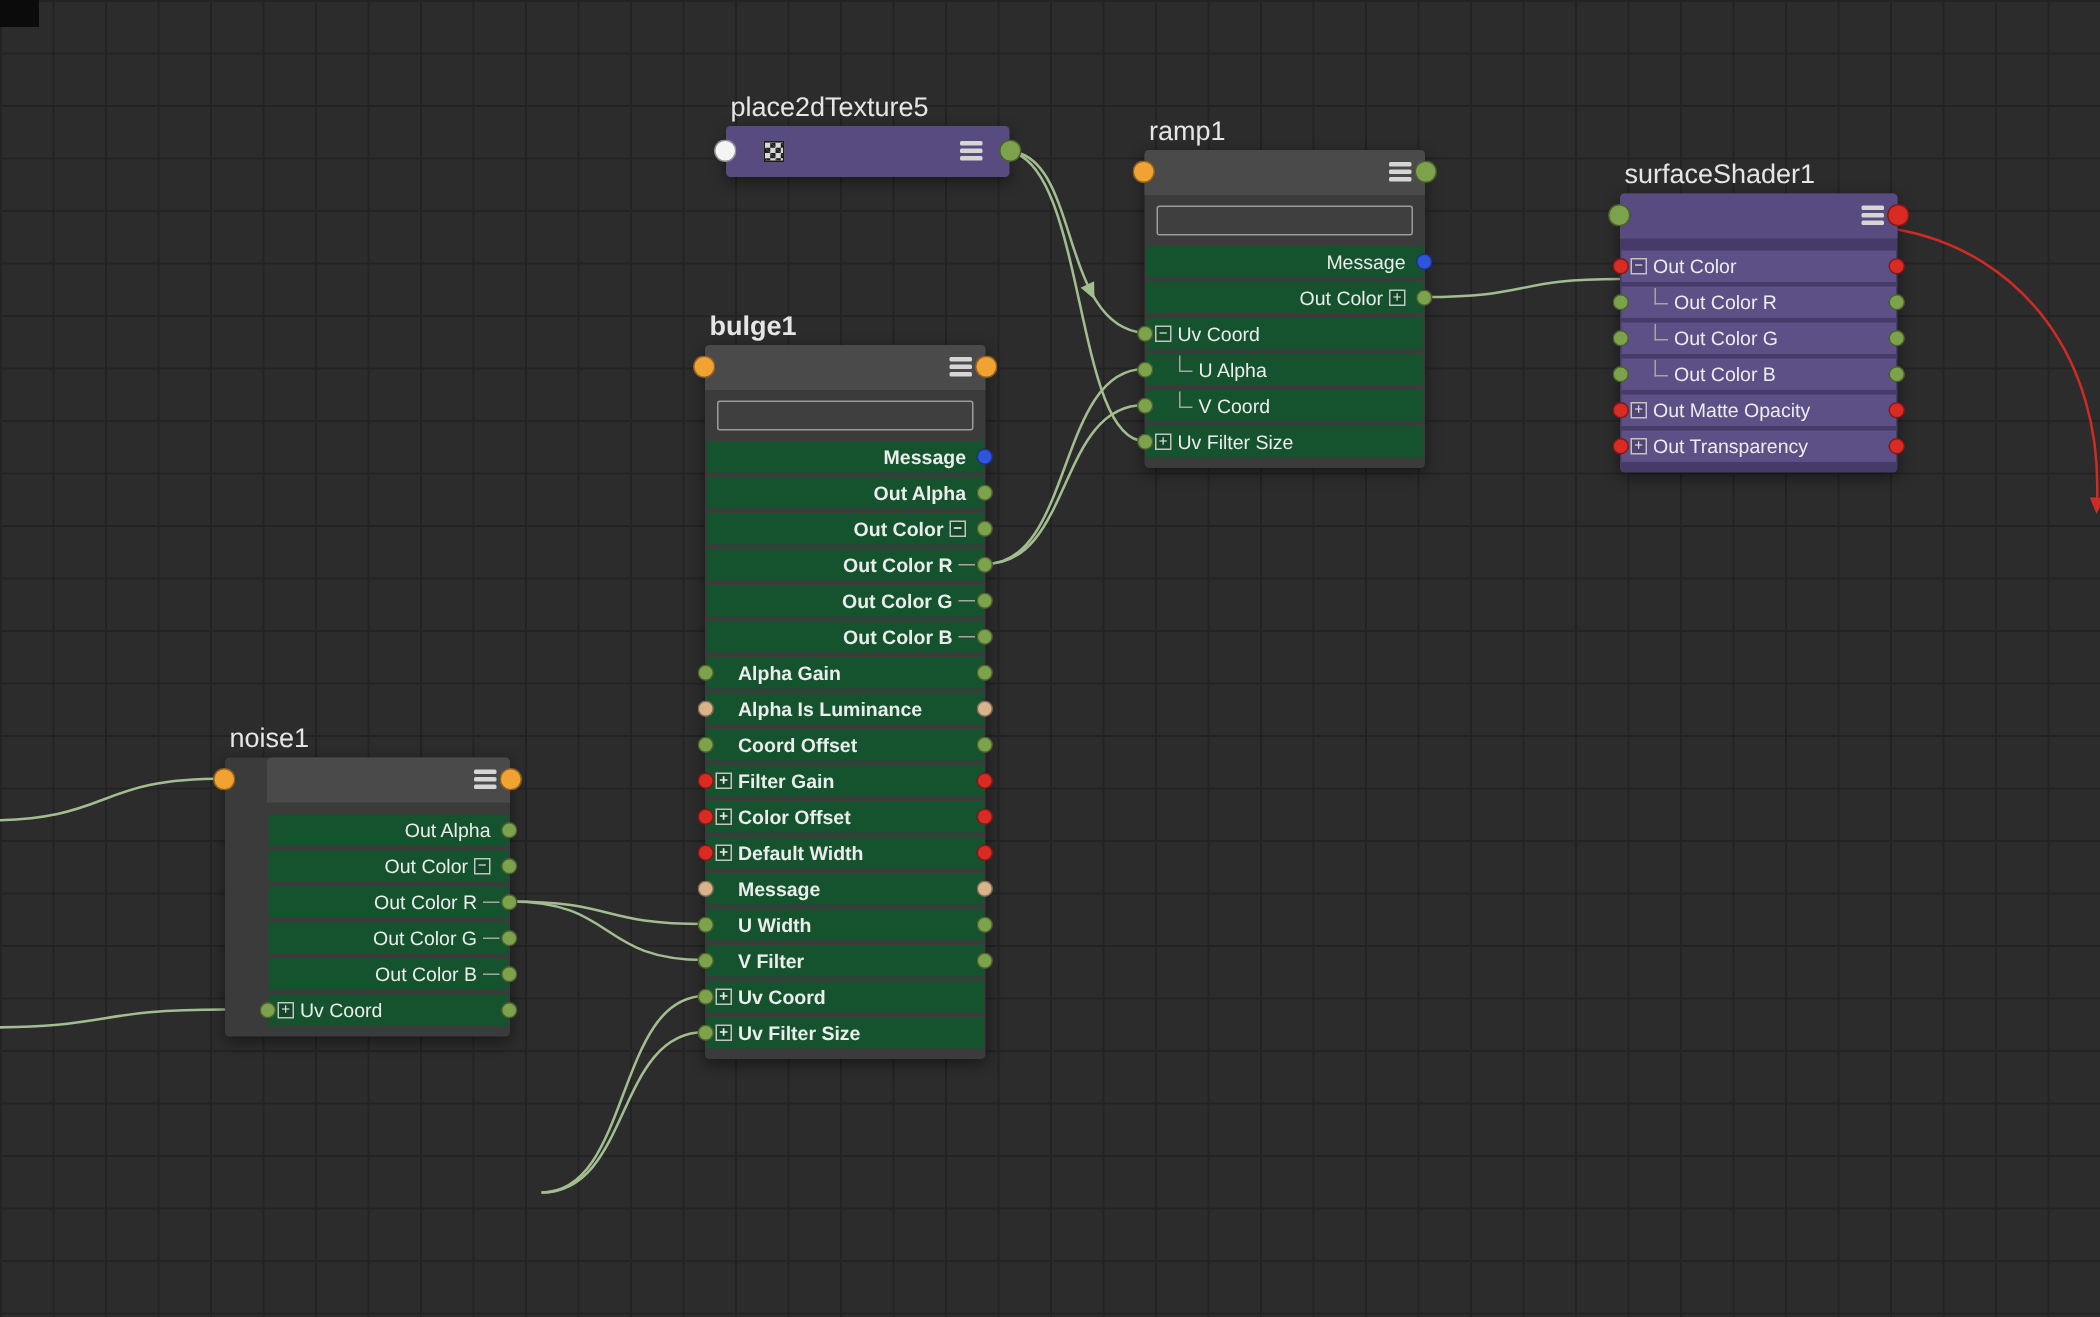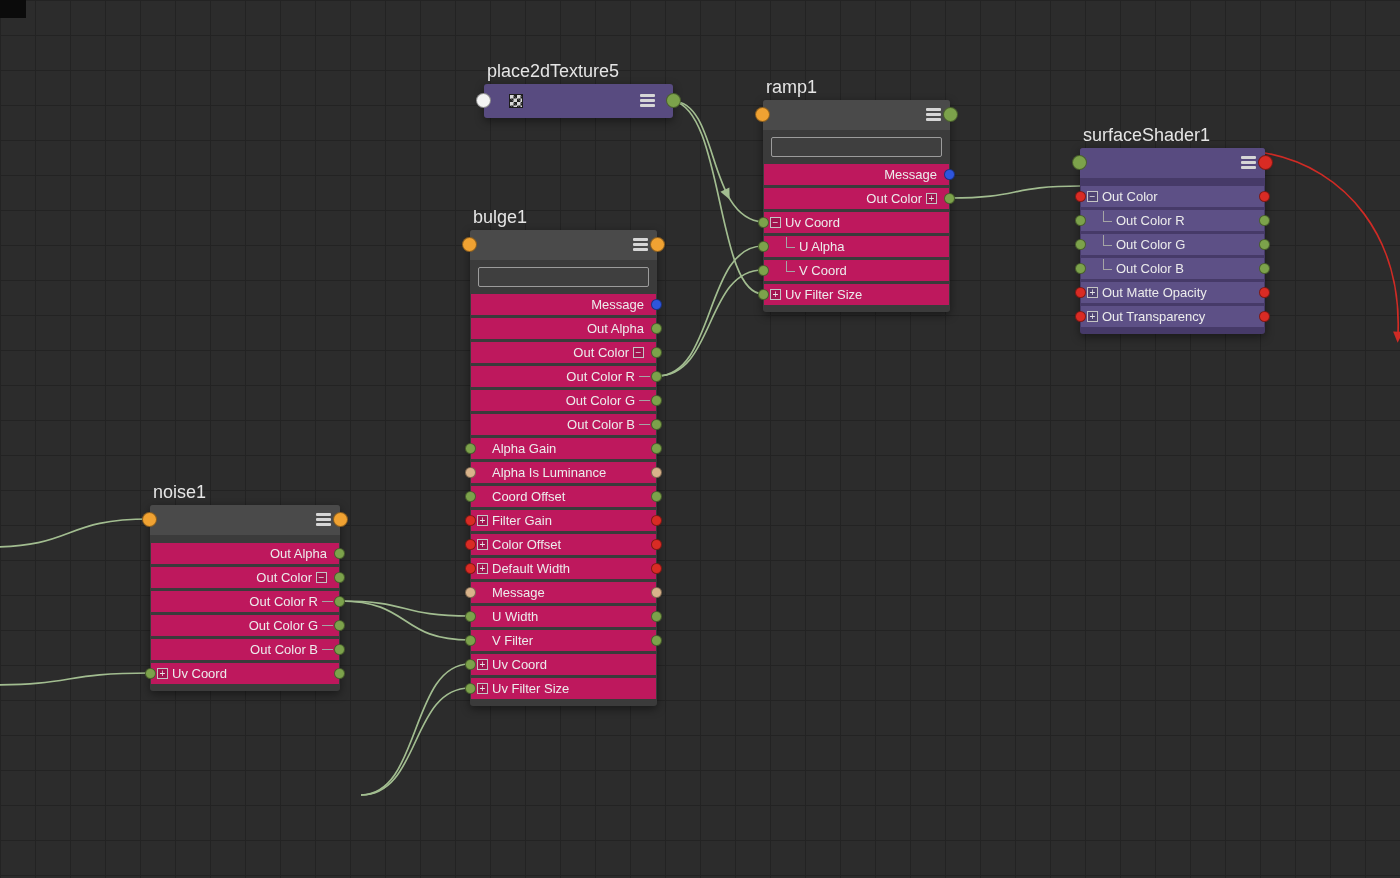--- a/index.html
+++ b/index.html
@@ -36,21 +36,21 @@
       linear-gradient(45deg,#1e1e1e 25%,transparent 25%,transparent 75%,#1e1e1e 75%) 0 0/7px 7px,
       linear-gradient(45deg,#1e1e1e 25%,transparent 25%,transparent 75%,#1e1e1e 75%) 3.5px 3.5px/7px 7px,
       #d8d8d8}
 
   .nfield{height:20px;margin:7px 8px;background:#3f3f3f;border:1px solid #9c9c9c;border-radius:2px;font-size:12px;color:#ddd;line-height:18px;padding:0 4px}
 
   .rows{padding-bottom:4px}
   .rows.padtop{padding-top:8px}
 
   .node-row{position:relative;height:21px;margin:0 1px 3px;display:flex;align-items:center;font-size:13px;color:#ececec}
-  .gray .node-row{background:#be185d}
+  .gray .node-row{background:#14532d}
   .purple .node-row{background:#5d5086}
   .node-row.l{justify-content:flex-start;padding-left:6px;padding-right:4px}
   .node-row.r{justify-content:flex-end;padding-right:12px;padding-left:4px}
   .node-row.l .lbl{margin-left:15px}
   .node-row.l .expand+.lbl,.node-row.l .tree+.lbl{margin-left:0}
 
   .port{position:absolute;width:11px;height:11px;border-radius:50%;top:5px;border:1px solid rgba(0,0,0,.4);z-index:3}
   .port.left{left:-6px}
   .port.right{right:-6px}
 
@@ -131,21 +131,21 @@
           <span class="tree"></span>
           <span class="lbl">V Coord</span>
         </div>
         <div class="node-row l">
           <span class="port left" style="background: rgb(124, 162, 75);"></span>
           <span class="expand">+</span>
           <span class="lbl">Uv Filter Size</span>
         </div>
       </div>
     </div>
-    <div class="node gray" style="left: 470px; top: 230px; width: 187px;">
+    <div class="node gray" style="left: 470px; top: 230px; width: 187px; font-weight: bold;">
       <div class="node-title">bulge1</div>
       <div class="node-header">
         <span class="hamburger">
           <span class="hbar"></span>
           <span class="hbar"></span>
           <span class="hbar"></span>
         </span>
       </div>
       <span class="corner-port left" style="background: rgb(240, 162, 50);"></span>
       <span class="corner-port right" style="background: rgb(240, 162, 50);"></span>
@@ -232,21 +232,21 @@
           <span class="expand">+</span>
           <span class="lbl">Uv Coord</span>
         </div>
         <div class="node-row l">
           <span class="port left" style="background: rgb(124, 162, 75);"></span>
           <span class="expand">+</span>
           <span class="lbl">Uv Filter Size</span>
         </div>
       </div>
     </div>
-    <div class="node gray" style="left: 150px; top: 505px; width: 190px;">
+    <div class="node gray" style="left: 150px; top: 505px; width: 190px; padding-left: 28px;">
       <div class="node-title">noise1</div>
       <div class="node-header">
         <span class="hamburger">
           <span class="hbar"></span>
           <span class="hbar"></span>
           <span class="hbar"></span>
         </span>
       </div>
       <span class="corner-port left" style="background: rgb(240, 162, 50);"></span>
       <span class="corner-port right" style="background: rgb(240, 162, 50);"></span>
@@ -276,21 +276,21 @@
           <span class="rdash"></span>
         </div>
         <div class="node-row l">
           <span class="port left" style="background: rgb(124, 162, 75);"></span>
           <span class="port right" style="background: rgb(124, 162, 75);"></span>
           <span class="expand">+</span>
           <span class="lbl">Uv Coord</span>
         </div>
       </div>
     </div>
-    <div class="node purple" style="left: 1080px; top: 148px; width: 185px;">
+    <div class="node purple" style="left: 1080px; top: 129px; width: 185px;">
       <div class="node-title">surfaceShader1</div>
       <div class="node-header">
         <span class="hamburger">
           <span class="hbar"></span>
           <span class="hbar"></span>
           <span class="hbar"></span>
         </span>
       </div>
       <span class="corner-port left" style="background: rgb(124, 162, 75);"></span>
       <span class="corner-port right" style="background: rgb(217, 43, 36);"></span>

